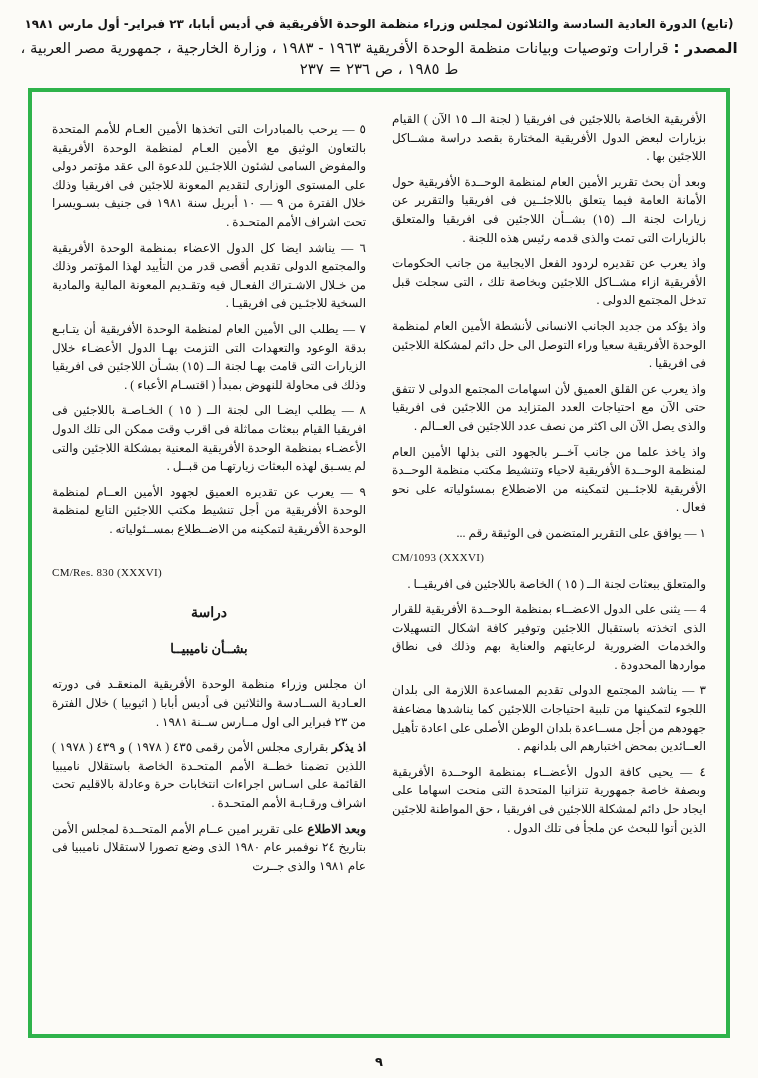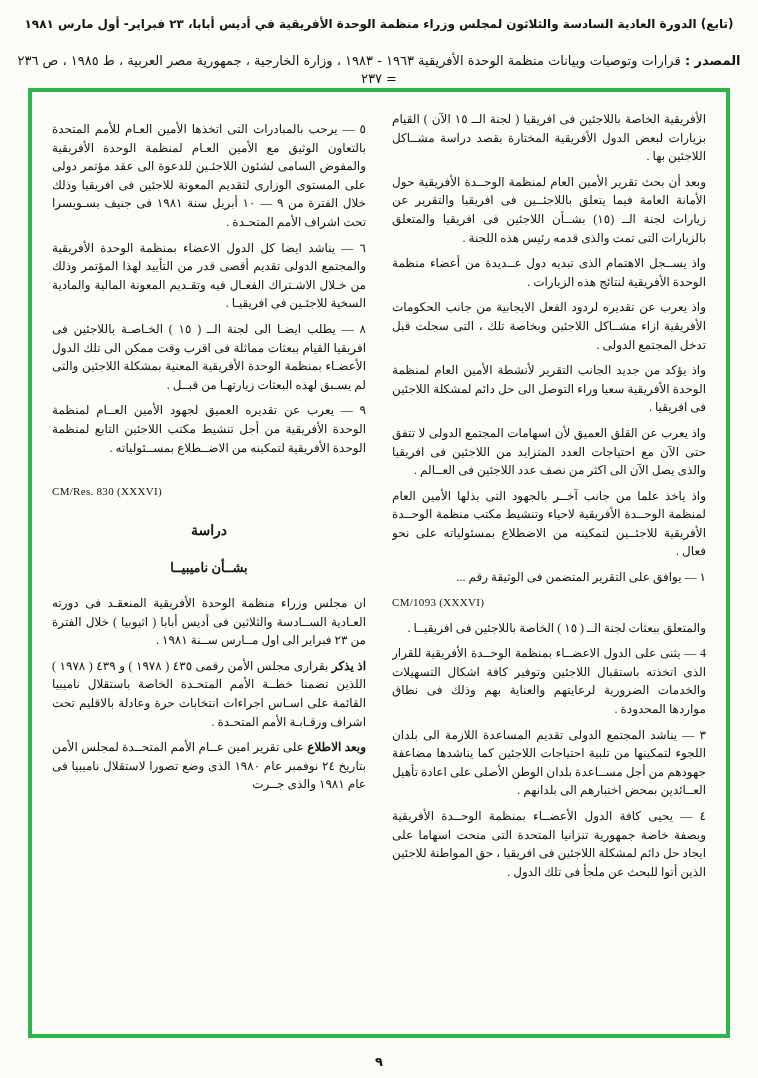--- a/index.html
+++ b/index.html
@@ -7,21 +7,21 @@
     --paper:#fcfbf7;
     --ink:#151515;
   }
   *{box-sizing:border-box;margin:0;padding:0;}
   html,body{width:758px;height:1078px;}
   body{background:var(--paper);font-family:"DejaVu Sans", sans-serif;color:var(--ink);}
   .page{position:relative;width:758px;height:1078px;background:var(--paper);overflow:hidden;}
 
   .header{position:absolute;top:16px;left:14px;right:14px;direction:rtl;text-align:center;}
   .header-line1{font-size:12px;font-weight:bold;line-height:1.4;}
-  .header-line2{font-size:13px;margin-top:19px;line-height:1.4;}
+  .header-line2{font-size:15px;margin-top:5px;line-height:1.4;}
   .header-line2 strong{font-weight:bold;}
 
   .frame{position:absolute;top:88px;bottom:40px;left:28px;right:28px;
          border:4px solid var(--accent);background:var(--paper);font-family:Liberation Serif, serif;}
   .columns{display:flex;direction:rtl;gap:26px;padding:18px 20px;height:100%;overflow:hidden;}
   .col{flex:1 1 0;direction:rtl;text-align:justify;font-size:12px;line-height:1.55;overflow:hidden;}
   .col-left{padding-top:10px;}
 
   .para{margin-bottom:7px;}
   .doc-ref{direction:ltr;text-align:left;font-size:11px;letter-spacing:.3px;margin:2px 0 8px;}
@@ -42,36 +42,36 @@
     <div class="header-line1">(تابع) الدورة العادية السادسة والثلاثون لمجلس وزراء منظمة الوحدة الأفريقية في أديس أبابا، ٢٣ فبراير- أول مارس ١٩٨١</div>
     <div class="header-line2"><strong>المصدر :</strong> <span>قرارات وتوصيات وبيانات منظمة الوحدة الأفريقية ١٩٦٣ - ١٩٨٣ ، وزارة الخارجية ، جمهورية مصر العربية ، ط ١٩٨٥ ، ص ٢٣٦ = ٢٣٧</span></div>
   </div>
 
   <div class="frame">
     <div class="columns">
 
       <div class="col col-right">
         <p class="para">الأفريقية الخاصة باللاجئين فى افريقيا ( لجنة الــ ١٥ الآن ) القيام بزيارات لبعض الدول الأفريقية المختارة بقصد دراسة مشــاكل اللاجئين بها .</p>
         <p class="para">وبعد أن بحث تقرير الأمين العام لمنظمة الوحــدة الأفريقية حول الأمانة العامة فيما يتعلق باللاجئــين فى افريقيا والتقرير عن زيارات لجنة الــ (١٥) بشــأن اللاجئين فى افريقيا والمتعلق بالزيارات التى تمت والذى قدمه رئيس هذه اللجنة .</p>
-        <p class="para">واذ يســجل الاهتمام الذى تبديه دول عــديدة من أعضاء منظمة الوحدة الأفريقية لنتائج هذه الزيارات .</p>
         <p class="para">واذ يعرب عن تقديره لردود الفعل الايجابية من جانب الحكومات الأفريقية ازاء مشــاكل اللاجئين وبخاصة تلك ، التى سجلت قبل تدخل المجتمع الدولى .</p>
-        <p class="para">واذ يؤكد من جديد الجانب التقرير لأنشطة الأمين العام لمنظمة الوحدة الأفريقية سعيا وراء التوصل الى حل دائم لمشكلة اللاجئين فى افريقيا .</p>
+        <p class="para">واذ يؤكد من جديد الجانب الانسانى لأنشطة الأمين العام لمنظمة الوحدة الأفريقية سعيا وراء التوصل الى حل دائم لمشكلة اللاجئين فى افريقيا .</p>
         <p class="para">واذ يعرب عن القلق العميق لأن اسهامات المجتمع الدولى لا تتفق حتى الآن مع احتياجات العدد المتزايد من اللاجئين فى افريقيا والذى يصل الآن الى اكثر من نصف عدد اللاجئين فى العــالم .</p>
         <p class="para">واذ ياخذ علما من جانب آخــر بالجهود التى بذلها الأمين العام لمنظمة الوحــدة الأفريقية لاحياء وتنشيط مكتب منظمة الوحــدة الأفريقية للاجئــين لتمكينه من الاضطلاع بمسئولياته على نحو فعال .</p>
         <p class="para">١ — يوافق على التقرير المتضمن فى الوثيقة رقم ...</p>
         <p class="para doc-ref">CM/1093 (XXXVI)</p>
         <p class="para">والمتعلق ببعثات لجنة الــ ( ١٥ ) الخاصة باللاجئين فى افريقيــا .</p>
         <p class="para">4 — يثنى على الدول الاعضــاء بمنظمة الوحــدة الأفريقية للقرار الذى اتخذته باستقبال اللاجئين وتوفير كافة اشكال التسهيلات والخدمات الضرورية لرعايتهم والعناية بهم وذلك فى نطاق مواردها المحدودة .</p>
         <p class="para">٣ — يناشد المجتمع الدولى تقديم المساعدة اللازمة الى بلدان اللجوء لتمكينها من تلبية احتياجات اللاجئين كما يناشدها مضاعفة جهودهم من أجل مســاعدة بلدان الوطن الأصلى على اعادة تأهيل العــائدين بمحض اختبارهم الى بلدانهم .</p>
         <p class="para">٤ — يحيى كافة الدول الأعضــاء بمنظمة الوحــدة الأفريقية وبصفة خاصة جمهورية تنزانيا المتحدة التى منحت اسهاما على ايجاد حل دائم لمشكلة اللاجئين فى افريقيا ، حق المواطنة للاجئين الذين أتوا للبحث عن ملجأ فى تلك الدول .</p>
       </div>
 
       <div class="col col-left">
         <p class="para">٥ — يرحب بالمبادرات التى اتخذها الأمين العـام للأمم المتحدة بالتعاون الوثيق مع الأمين العـام لمنظمة الوحدة الأفريقية والمفوض السامى لشئون اللاجئـين للدعوة الى عقد مؤتمر دولى على المستوى الوزارى لتقديم المعونة للاجئين فى افريقيا وذلك خلال الفترة من ٩ — ١٠ أبريل سنة ١٩٨١ فى جنيف بسـويسرا تحت اشراف الأمم المتحـدة .</p>
         <p class="para">٦ — يناشد ايضا كل الدول الاعضاء بمنظمة الوحدة الأفريقية والمجتمع الدولى تقديم أقصى قدر من التأييد لهذا المؤتمر وذلك من خـلال الاشـتراك الفعـال فيه وتقـديم المعونة المالية والمادية السخية للاجئـين فى افريقيـا .</p>
+        <p class="para">٧ — يطلب الى الأمين العام لمنظمة الوحدة الأفريقية أن يتـابـع بدقة الوعود والتعهدات التى التزمت بهـا الدول الأعضـاء خلال الزيارات التى قامت بهـا لجنة الــ (١٥) بشـأن اللاجئين فى افريقيا وذلك فى محاولة للنهوض بمبدأ ( اقتسـام الأعباء ) .</p>
         <p class="para">٨ — يطلب ايضـا الى لجنة الــ ( ١٥ ) الخـاصـة باللاجئين فى افريقيا القيام ببعثات مماثلة فى اقرب وقت ممكن الى تلك الدول الأعضـاء بمنظمة الوحدة الأفريقية المعنية بمشكلة اللاجئين والتى لم يسـبق لهذه البعثات زيارتهـا من قبــل .</p>
         <p class="para">٩ — يعرب عن تقديره العميق لجهود الأمين العــام لمنظمة الوحدة الأفريقية من أجل تنشيط مكتب اللاجئين التابع لمنظمة الوحدة الأفريقية لتمكينه من الاضــطلاع بمســئولياته .</p>
 
         <p class="para doc-ref res-ref">CM/Res. 830 (XXXVI)</p>
 
         <h2 class="res-title">دراسة</h2>
         <h3 class="res-subtitle">بشــأن ناميبيــا</h3>
 
         <p class="para">ان مجلس وزراء منظمة الوحدة الأفريقية المنعقـد فى دورته العـادية الســادسة والثلاثين فى أديس أبابا ( اثيوبيا ) خلال الفترة من ٢٣ فبراير الى اول مــارس ســنة ١٩٨١ .</p>
         <p class="para"><strong class="lead">اذ يذكر</strong> <span>بقرارى مجلس الأمن رقمى ٤٣٥ ( ١٩٧٨ ) و ٤٣٩ ( ١٩٧٨ ) اللذين تضمنا خطــة الأمم المتحـدة الخاصة باستقلال ناميبيا القائمة على اسـاس اجراءات انتخابات حرة وعادلة بالاقليم تحت اشراف ورقـابـة الأمم المتحـدة .</span></p>

